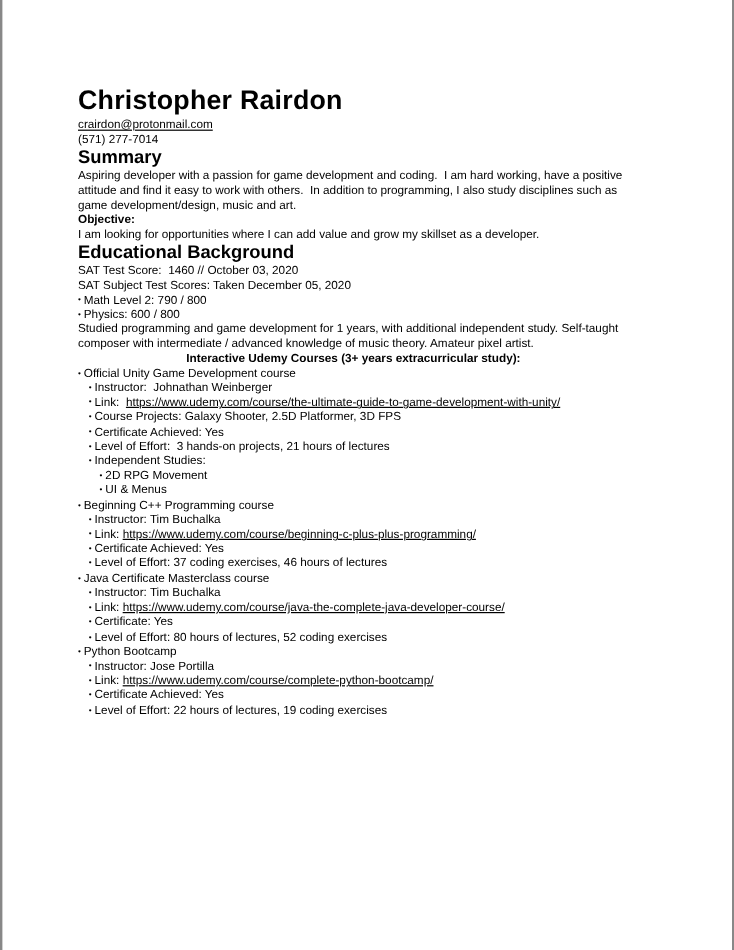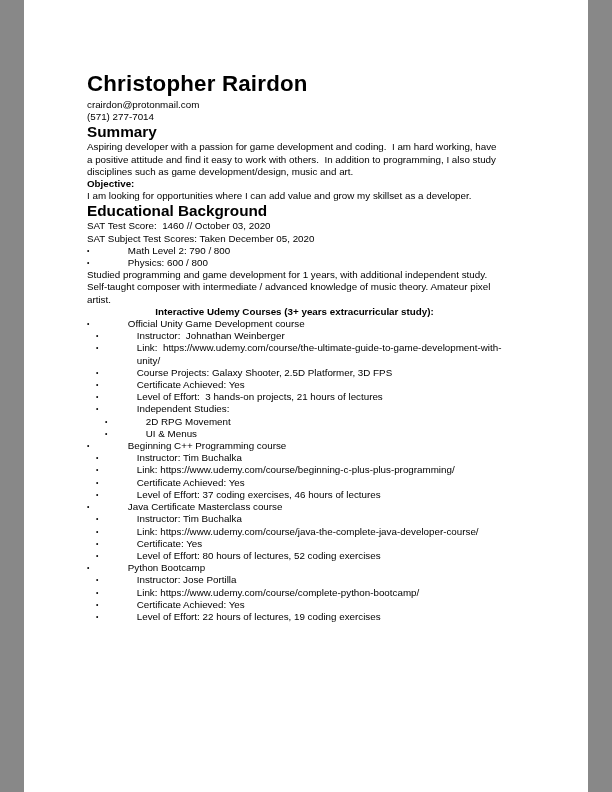--- a/index.html
+++ b/index.html
@@ -1,17 +1,17 @@
 <!DOCTYPE html>
 <html><head>
 <meta charset="utf-8">
 <style>
   html, body { margin: 0; padding: 0; background: #888; }
   .page {
-    width: 564px;
+    width: 608px;
     height: 792px;
     background: #ffffff;
     margin: 0 auto;
     box-sizing: border-box;
     padding: 71px 86px 0 63px;
     font-family: "Liberation Sans", "DejaVu Sans", sans-serif;
     font-size: 9.8px;
     line-height: 12.2px;
     color: #000000;
     overflow: hidden;
@@ -20,36 +20,37 @@
   h1.name {
     font-size: 22.3px;
     line-height: 26px;
     font-weight: bold;
     margin: 0 0 2px 0;
     letter-spacing: 0.2px;
   }
   .contact-line { line-height: 12.2px; }
   a.link, .email {
     color: #000000;
+    text-decoration: underline;
     cursor: pointer;
   }
   h2.section {
     font-size: 15.3px;
     line-height: 18px;
     font-weight: bold;
     margin: 0;
   }
   .summary-heading { margin-top: 18px; margin-bottom: 2px; }
   .edu-heading { margin-top: 21px; margin-bottom: 11px; }
   p.body-par { margin: 0; }
   .objective-label, .courses-heading { font-weight: bold; }
   .objective-label { margin-top: 12px; }
   .study-note { margin-top: 13px; }
   .courses-heading { margin-top: 13px; text-align: center; }
-  .li { display: flex; align-items: flex-start; gap: 36px; }
+  .li { display: flex; align-items: flex-start; }
   .li .m {
     flex: 0 0 4.8px;
     font-size: 6.8px;
     line-height: 12.2px;
     overflow: visible;
   }
   .li .t { flex: 1 1 auto; min-width: 0; }
   .lvl1 { margin-left: 0; }
   .lvl2 { margin-left: 9px; }
   .lvl3 { margin-left: 18px; }

